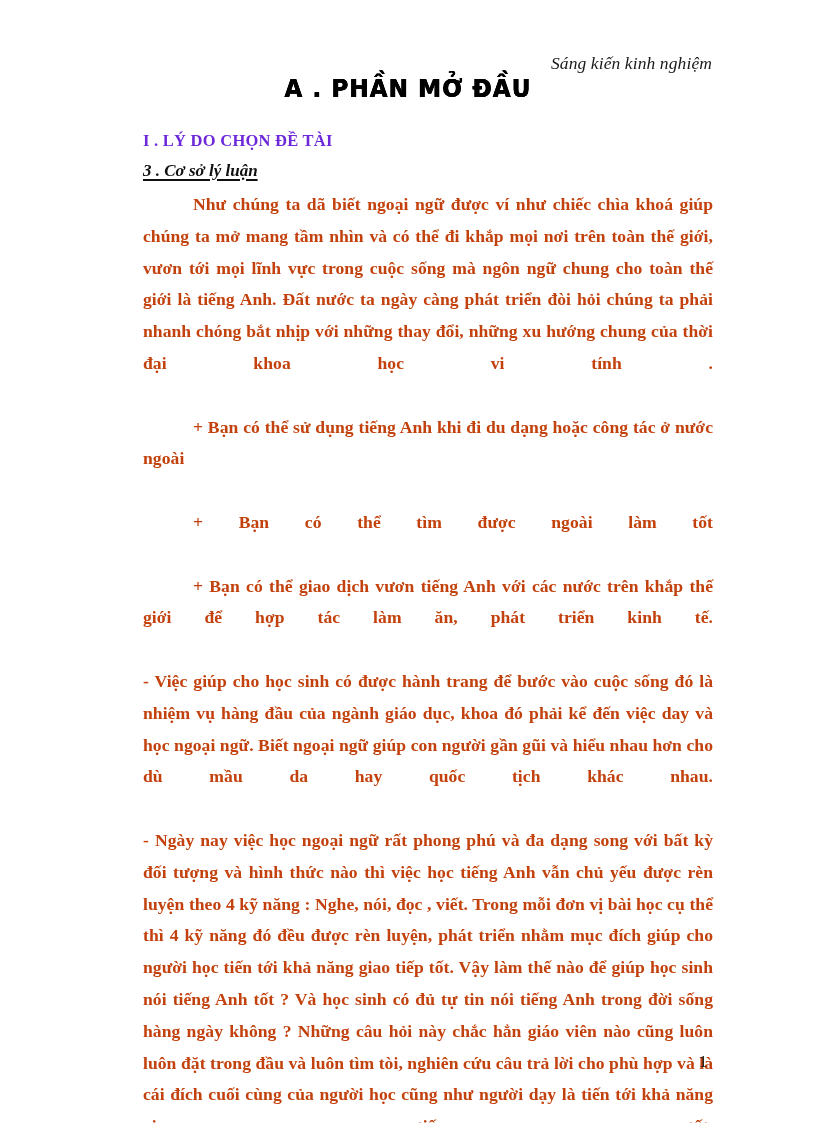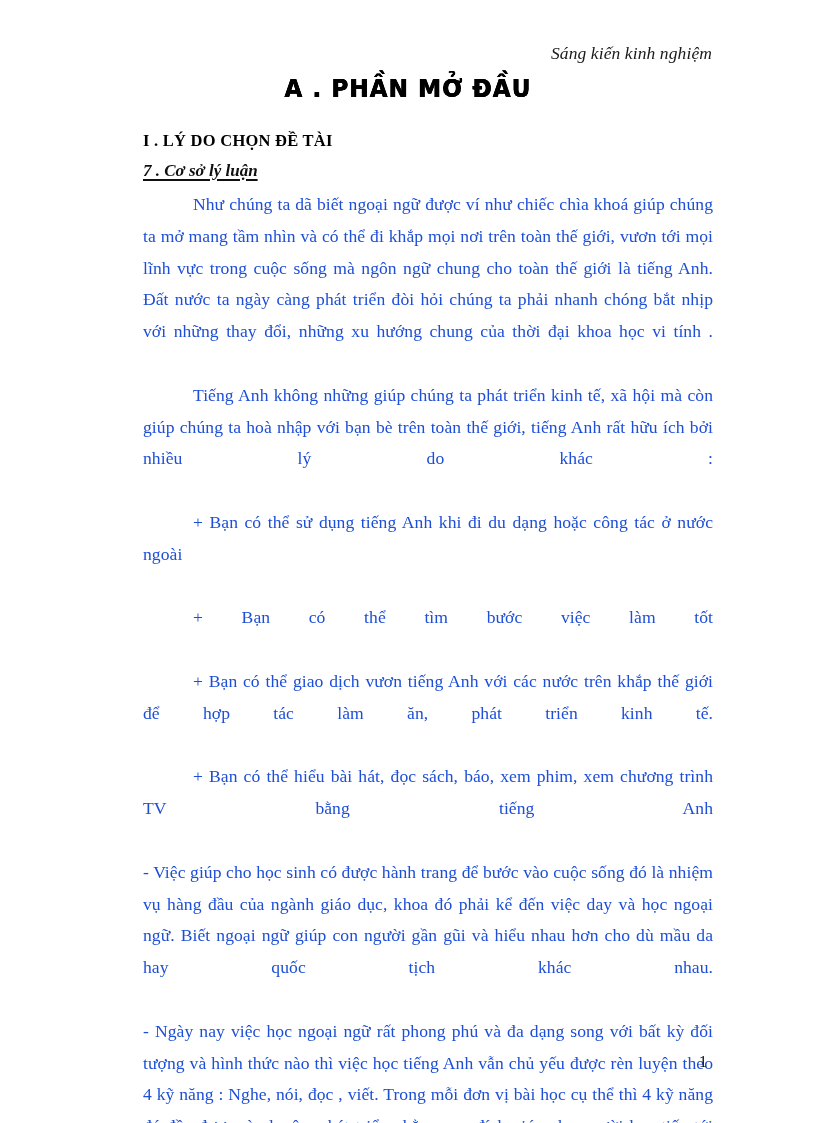--- a/index.html
+++ b/index.html
@@ -17,21 +17,21 @@
     background: #ffffff;
     overflow: hidden;
     box-sizing: border-box;
     font-family: "Liberation Serif", "DejaVu Serif", serif;
     color: #151515;
   }
 
   
   .running-header {
     position: absolute;
-    top: 45px;
+    top: 55px;
     right: 104px;
     font-family: "Liberation Serif", "DejaVu Serif", serif;
     font-style: italic;
     font-size: 17.5px;
     line-height: 1;
     color: #1a1a1a;
     white-space: nowrap;
     letter-spacing: 0.1px;
   }
 
@@ -61,21 +61,21 @@
     width: 570px;
   }
 
   .heading-1 {
     font-family: "Liberation Serif", "DejaVu Serif", serif;
     font-weight: bold;
     font-size: 16.5px;
     line-height: 1.55;
     letter-spacing: 0.25px;
     margin: 0 0 4px 0;
-    color: #000000;
+    color: #6d28d9;
   }
 
   .heading-2 {
     font-family: "Liberation Serif", "DejaVu Serif", serif;
     font-weight: bold;
     font-style: italic;
     font-size: 17px;
     line-height: 1.5;
     margin: 0 0 6px 0;
     color: #101010;
@@ -85,22 +85,23 @@
     text-underline-offset: 3px;
     text-decoration-thickness: 1.6px;
   }
 
   p.body-para {
     margin: 0;
     font-size: 17.6px;
     line-height: 31.8px;
     text-align: justify;
     text-justify: inter-word;
-    color: #1d4ed8;
+    color: #c2410c;
     letter-spacing: 0.05px;
+    font-weight: bold;
   }
 
   p.indent {
     text-indent: 50px;
   }
 
   p.flush {
     text-indent: 0;
   }
 
@@ -132,34 +133,32 @@
 
   <div class="running-header">Sáng kiến kinh nghiệm</div>
 
   <div class="doc-title">A . PHẦN MỞ ĐẦU</div>
 
   <div class="content">
 
     <div class="heading-1">I . LÝ DO CHỌN ĐỀ TÀI</div>
 
     <div class="heading-2">
-      <span class="u">7 . Cơ sở lý luận</span>
+      <span class="u">3 . Cơ sở lý luận</span>
     </div>
 
     <p class="body-para indent">Như chúng ta dã biết ngoại ngữ được ví như chiếc chìa khoá giúp chúng ta mở mang tầm nhìn và có thể đi khắp mọi nơi trên toàn thế giới, vươn tới mọi lĩnh vực trong cuộc sống mà ngôn ngữ chung cho toàn thế giới là tiếng Anh. Đất nước ta ngày càng phát triển đòi hỏi chúng ta phải nhanh chóng bắt nhịp với những thay đổi, những xu hướng chung của thời đại khoa học vi tính .</p>
 
-    <p class="body-para indent">Tiếng Anh không những giúp chúng ta phát triển kinh tế, xã hội mà còn giúp chúng ta hoà nhập với bạn bè trên toàn thế giới, tiếng Anh rất hữu ích bởi nhiều lý do khác :</p>
 
     <p class="body-para indent">+ Bạn có thể sử dụng tiếng Anh khi đi du dạng hoặc công tác ở nước ngoài</p>
 
-    <p class="body-para indent">+ Bạn có thể tìm bước việc làm tốt</p>
+    <p class="body-para indent">+ Bạn có thể tìm được ngoài làm tốt</p>
 
     <p class="body-para indent">+ Bạn có thể giao dịch vươn tiếng Anh với các nước trên khắp thế giới để hợp tác làm ăn, phát triển kinh tế.</p>
 
-    <p class="body-para indent">+ Bạn có thể hiểu bài hát, đọc sách, báo, xem phim, xem chương trình TV bằng tiếng Anh</p>
 
     <p class="body-para flush">- Việc giúp cho học sinh có được hành trang để bước vào cuộc sống đó là nhiệm vụ hàng đầu của ngành giáo dục, khoa đó phải kể đến việc day và học ngoại ngữ. Biết ngoại ngữ giúp con người gần gũi và hiểu nhau hơn cho dù mầu da hay quốc tịch khác nhau.</p>
 
     <p class="body-para flush">- Ngày nay việc học ngoại ngữ rất phong phú và đa dạng song với bất kỳ đối tượng và hình thức nào thì việc học tiếng Anh vẫn chủ yếu được rèn luyện theo 4 kỹ năng : Nghe, nói, đọc , viết. Trong mỗi đơn vị bài học cụ thể thì 4 kỹ năng đó đều được rèn luyện, phát triển nhằm mục đích giúp cho người học tiến tới khả năng giao tiếp tốt. Vậy làm thế nào để giúp học sinh nói tiếng Anh tốt ? Và học sinh có đủ tự tin nói tiếng Anh trong đời sống hàng ngày không ? Những câu hỏi này chắc hẳn giáo viên nào cũng luôn luôn đặt trong đầu và luôn tìm tòi, nghiên cứu câu trả lời cho phù hợp và là cái đích cuối cùng của người học cũng như người dạy là tiến tới khả năng giao tiếp tốt.</p>
 
   </div>
 
   <div class="page-number">1</div>
 
 </div>

